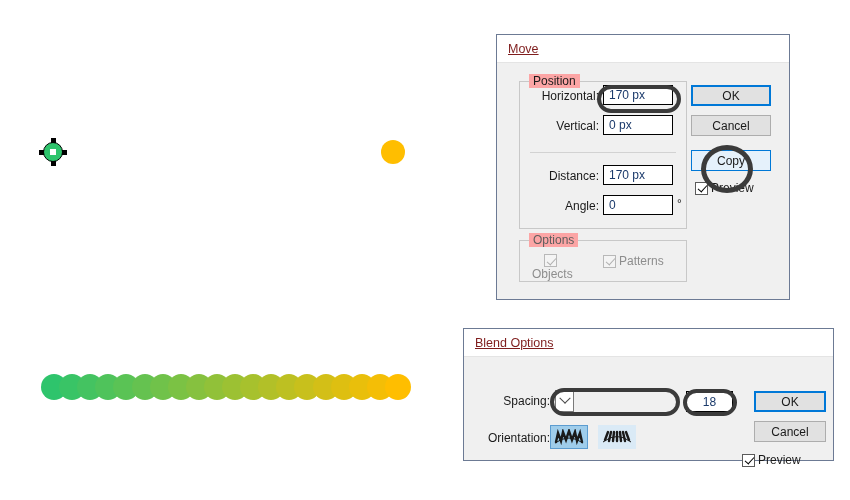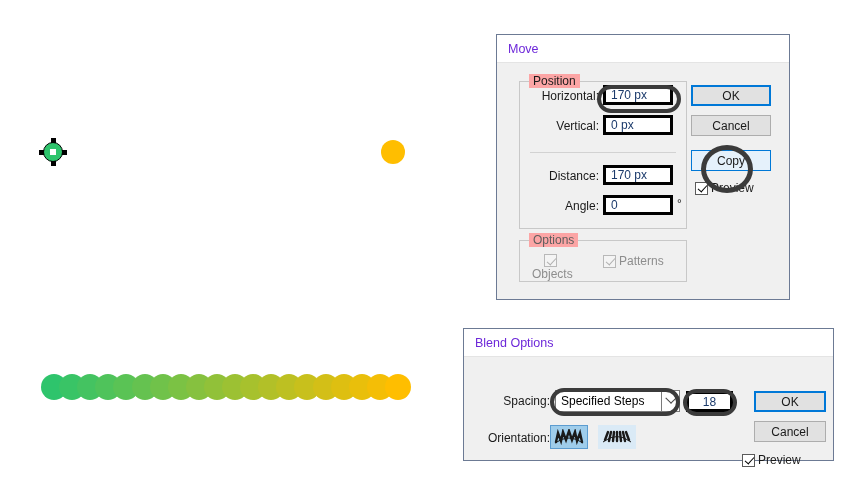--- a/index.html
+++ b/index.html
@@ -86,21 +86,22 @@
     height: 28px;
     background: #ffffff;
     border-bottom: 1px solid #e4e4e4;
     display: flex;
     align-items: center;
     padding-left: 11px;
     box-sizing: border-box;
   }
   .dlg-title {
     font-size: 12.5px;
-    color: #6d28d9;
+    color: #7f1d1d;
+    text-decoration: underline;
   }
   .dlg-body {
     position: relative;
   }
 
   
   .groupbox {
     position: absolute;
     border: 1px solid #c8c8c8;
     box-sizing: border-box;
@@ -117,21 +118,21 @@
 
   .field-label {
     position: absolute;
     font-size: 12px;
     color: #1a1a1a;
     text-align: right;
   }
   .textfield {
     position: absolute;
     background: #ffffff;
-    border: 3px solid #000000;
+    border: 1px solid #000000;
     box-sizing: border-box;
     font-size: 12px;
     color: #1b3a6b;
     padding: 0 0 0 5px;
     display: flex;
     align-items: center;
     height: 20px;
   }
   .divider-line {
     position: absolute;
@@ -352,21 +353,20 @@
 
   <div class="dlg-titlebar">
     <span class="dlg-title">Blend Options</span>
   </div>
 
   <div class="dlg-body" style="height:104px;">
 
     <div class="field-label" style="left:20px; top:37px; width:66px;">Spacing:</div>
 
     <div class="combo" style="left:91px; top:33px; width:125px;">
-      <span class="combo-text">Specified Steps</span>
       <span class="combo-arrow">
         <span class="chev"></span>
       </span>
     </div>
 
     <div class="textfield" style="left:222px; top:34px; width:47px; height:21px; justify-content:center; padding:0;">18</div>
 
     <div class="field-label" style="left:8px; top:74px; width:78px;">Orientation:</div>
 
     <div class="orient-btn sel" style="left:86px; top:68px;">

